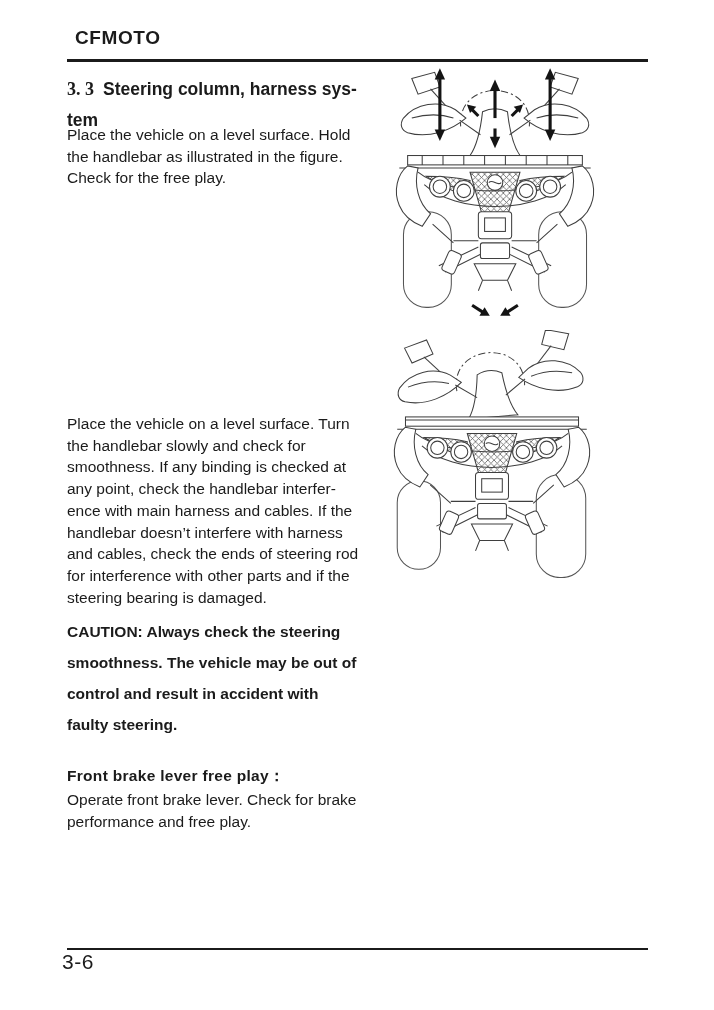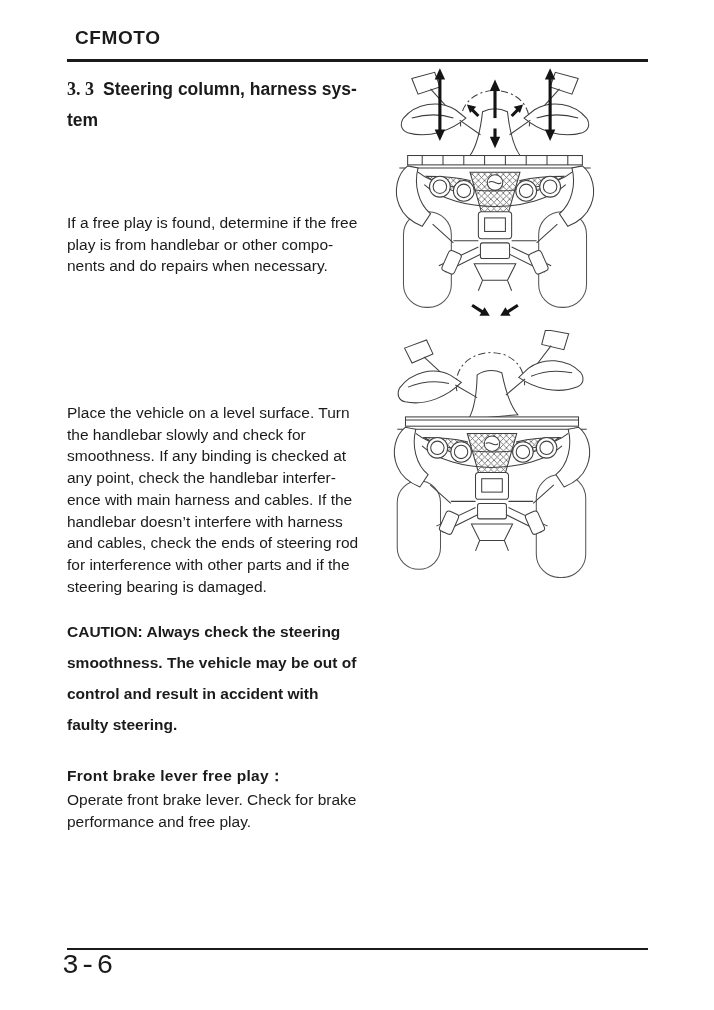--- a/index.html
+++ b/index.html
@@ -7,26 +7,26 @@
     width:714px;height:1010px;position:relative;background:#ffffff;
     font-family:"Liberation Sans",sans-serif;color:#1b1b1b;overflow:hidden;
     margin:0 auto;
   }
   .abs{position:absolute;}
   .brand{left:75px;top:27px;font-size:19px;font-weight:bold;letter-spacing:.6px;}
   .hrule{left:67px;top:59px;width:581px;height:3px;background:#1b1b1b;}
   .sec-head{left:67px;top:74px;width:330px;font-size:17.5px;font-weight:bold;line-height:31px;}
   .sec-num{font-family:"Liberation Serif",serif;font-weight:bold;font-size:18px;margin-right:9px;}
   .para{left:67px;width:318px;font-size:15.5px;line-height:21.7px;white-space:pre-line;}
-  .p1{top:124px;} .p2{top:212px;} .p3{top:299px;} .p4{top:402px;}
+  .p1{top:124px;} .p2{top:212px;} .p3{top:299px;} .p4{top:413px;}
   .caution{top:616px;font-weight:bold;line-height:31px;}
   .fb-head{top:765px;font-weight:bold;font-size:15.5px;letter-spacing:.3px;}
   .fb-body{top:789px;}
   .frule{left:67px;top:948px;width:581px;height:2px;background:#1b1b1b;}
-  .pageno{left:62px;top:950px;font-size:28px;letter-spacing:.5px;font-family:Liberation Mono, monospace;}
+  .pageno{left:62px;top:950px;font-size:21px;letter-spacing:.5px;}
   .fig{position:absolute;}
   .fig1{left:391px;top:68px;}
   .fig2{left:389px;top:330px;}
   svg .ln{stroke:#3f3f3f;stroke-width:1;fill:none;}
   svg .wh{stroke:#3f3f3f;stroke-width:1;fill:#ffffff;}
   svg .whl{stroke:#555555;stroke-width:1;fill:#ffffff;}
   svg .ar{stroke:#141414;stroke-width:3;fill:none;}
   svg .ah{fill:#141414;stroke:none;}
 </style>
 </head>
@@ -35,23 +35,23 @@
 <div id="page">
 
   <div class="abs brand">CFMOTO</div>
   <div class="abs hrule"></div>
 
   <div class="abs sec-head">
     <span class="sec-num">3. 3</span><span>Steering column, harness sys-</span><br>
     <span>tem</span>
   </div>
 
-  <div class="abs para p2">If a free play is found, determine if the free
-play is from handlebar or other compo-
-nents and do repairs when necessary.</div>
+  <div class="abs para p1">Place the vehicle on a level surface. Hold
+the handlebar as illustrated in the figure.
+Check for the free play.</div>
   <div class="abs para p4">Place the vehicle on a level surface. Turn
 the handlebar slowly and check for
 smoothness. If any binding is checked at
 any point, check the handlebar interfer-
 ence with main harness and cables. If the
 handlebar doesn’t interfere with harness
 and cables, check the ends of steering rod
 for interference with other parts and if the
 steering bearing is damaged.</div>
   <div class="abs para caution">CAUTION:  Always check the steering

